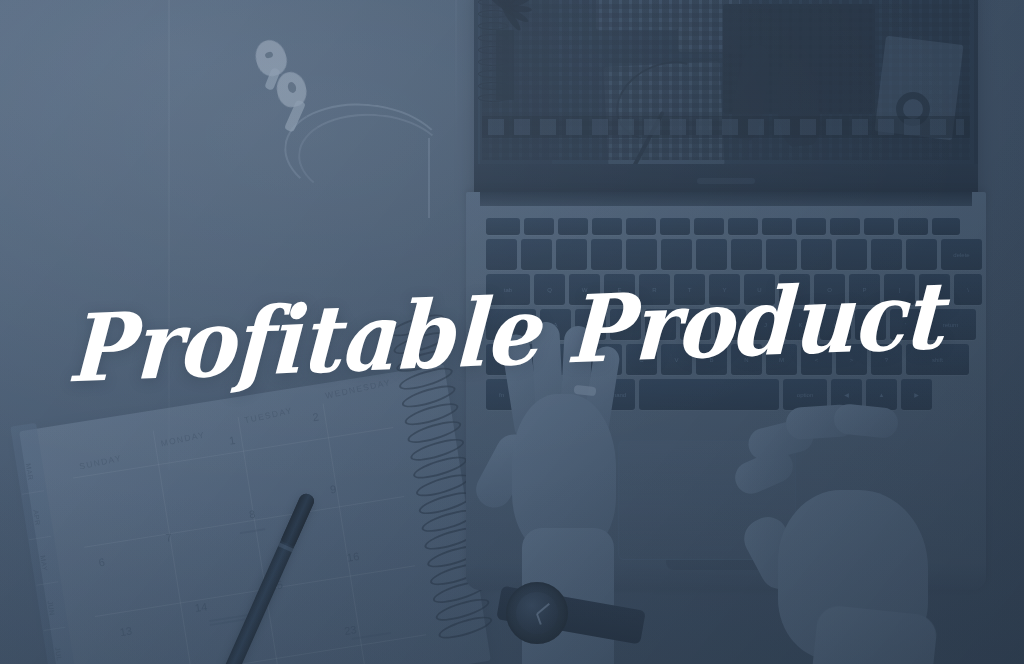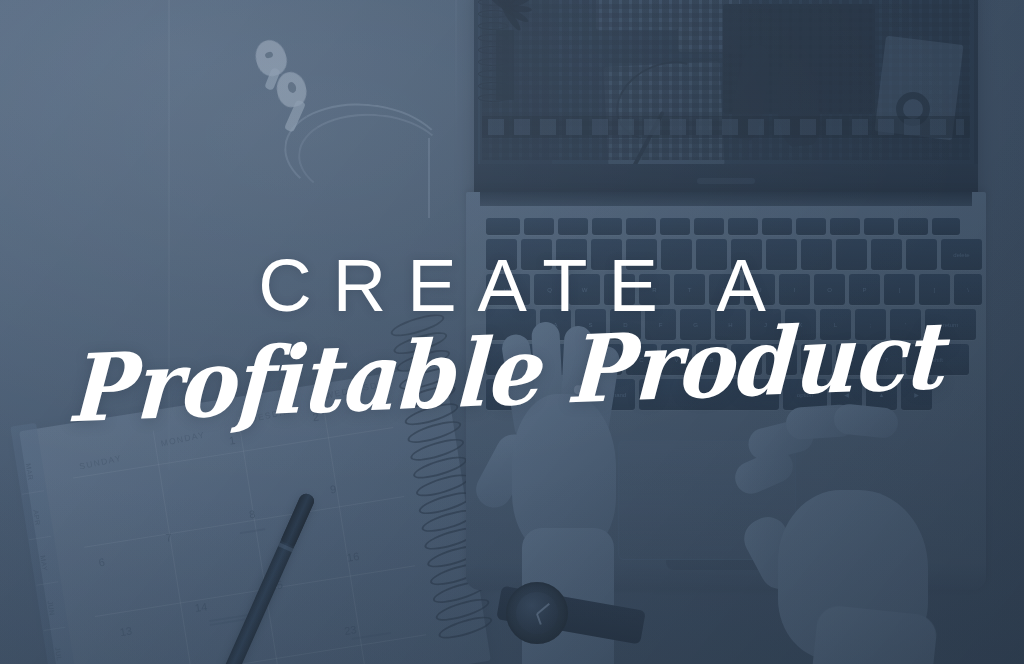--- a/index.html
+++ b/index.html
@@ -648,17 +648,16 @@
       <div class="skin hr-palm soft"></div>
       <div class="skin hr-wrist soft"></div>
     </div>
 
     <div class="tint"></div>
     <div class="tint2"></div>
     <div class="vignette"></div>
   </div>
 
   <div class="text-layer">
-    <h1 class="headline">CREATE A</h1>
     <div class="script">Profitable Product</div>
   </div>
 
 </div>
 
 </body></html>

